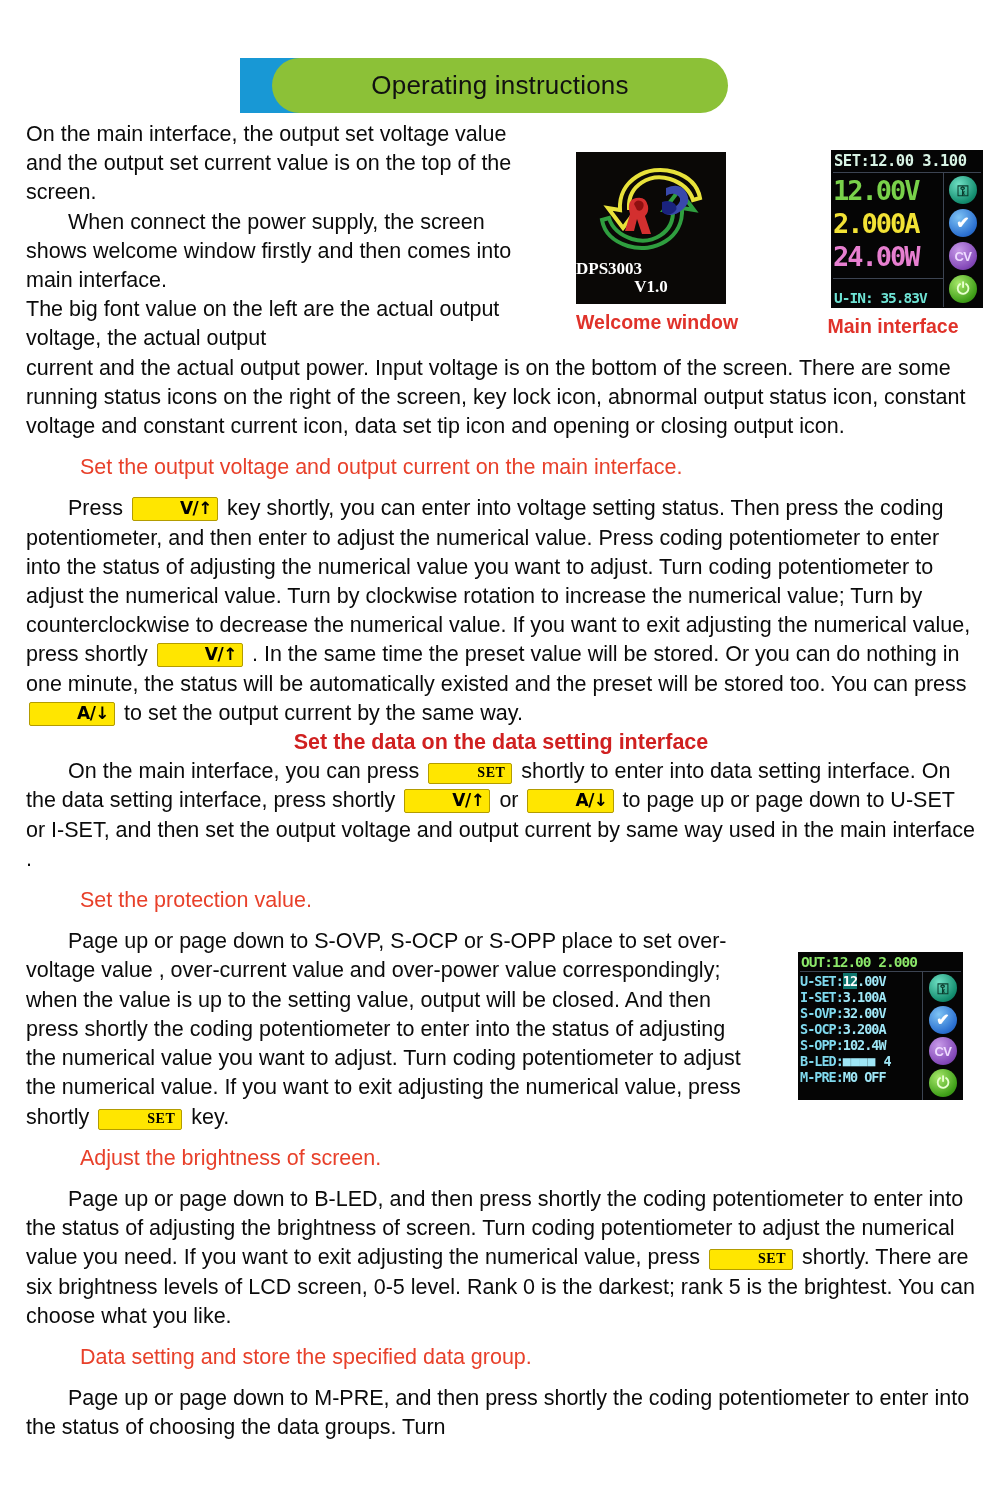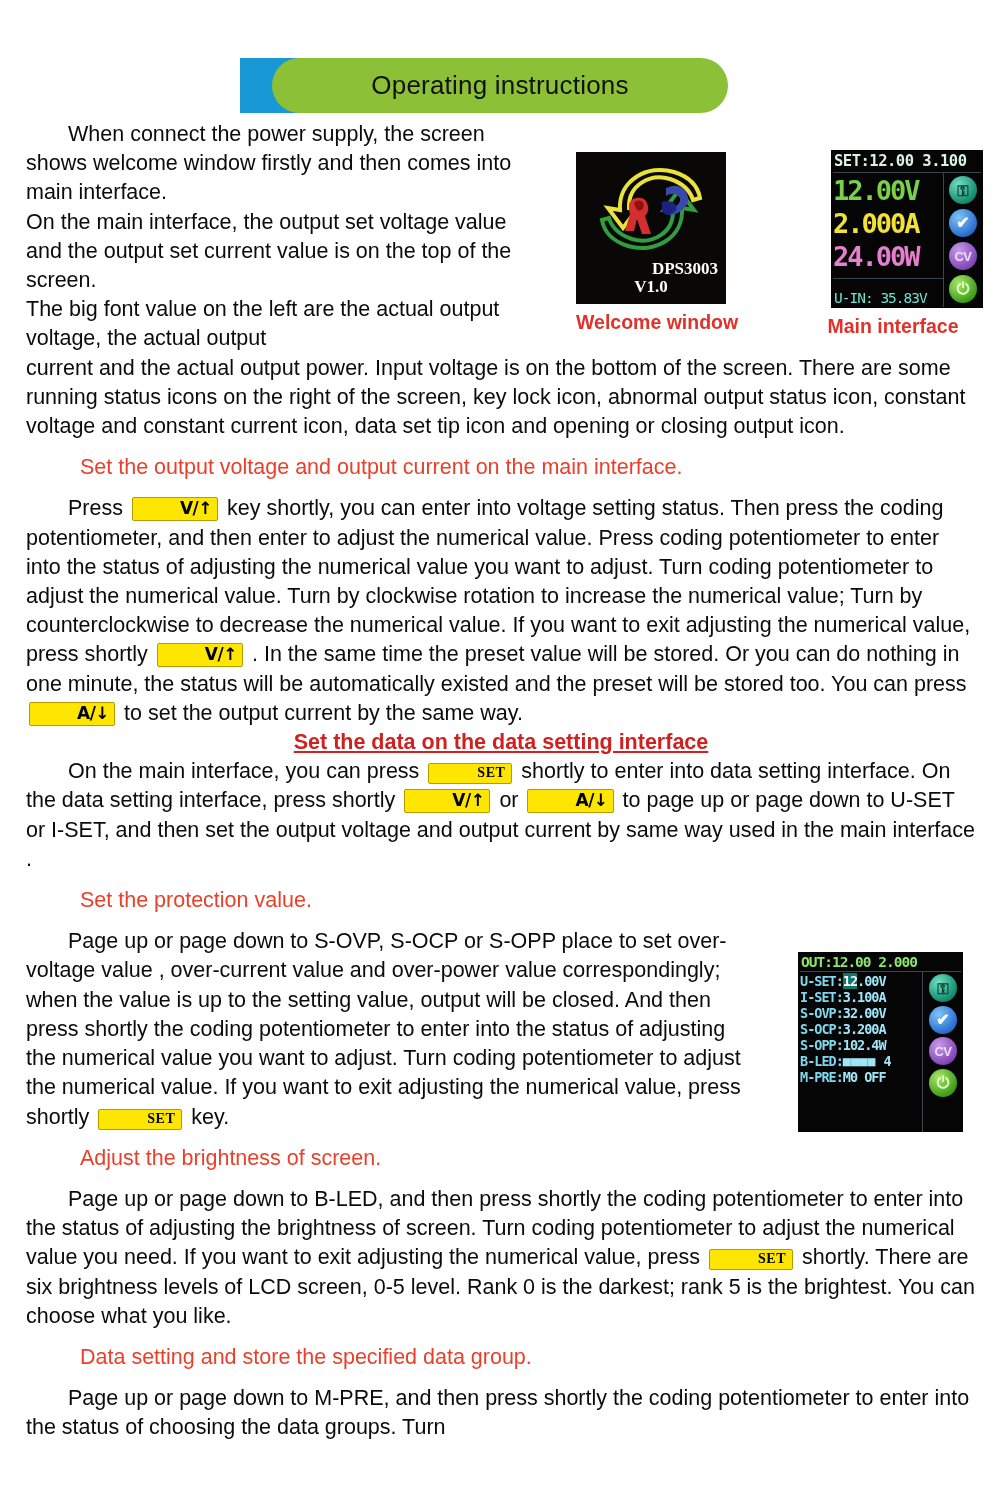--- a/index.html
+++ b/index.html
@@ -59,21 +59,20 @@
     margin: 12px;
     text-indent: 42px;
   }
   .red-head-b {
     font-size: 21.5px;
     line-height: 29.2px;
     color: #d02020;
     font-weight: bold;
     margin: 0;
     text-align: center;
-    text-decoration: underline;
   }
 
   
   .figfloat-1 {
     float: right;
     width: 418px;
     height: 215px;
     margin: 0 0 0 14px;
     shape-outside: inset(0);
   }
@@ -124,22 +123,22 @@
   
   #fig-welcome { left: 576px; top: 152px; }
   .welcome-screen {
     width: 150px; height: 152px;
     background: #0a0806;
     position: relative;
     overflow: hidden;
   }
   .welcome-screen .logo-svg { position: absolute; left: 14px; top: 6px; }
   .welcome-screen .model {
-    position: absolute; left: 0; right: 8px; bottom: 26px;
-    text-align: right;
+    position: absolute; left: 0; right: 0; bottom: 26px;
+    text-align: left;
     color: #ffffff;
     font-family: "Liberation Serif", serif;
     font-weight: bold;
     font-size: 17px;
     line-height: 18px;
   }
   .welcome-screen .ver {
     position: absolute; left: 0; right: 0; bottom: 8px;
     text-align: center;
     color: #ffffff;
@@ -189,39 +188,39 @@
   #lcd-main .v-amp  { color: #f2e235; }
   #lcd-main .v-watt { color: #e77fd0; }
   #lcd-main .sep2 {
     position: absolute; left: 2px; width: 110px; top: 128px;
     height: 1px; background: #3c4452;
   }
   #lcd-main .uin {
     position: absolute; left: 3px; bottom: 2px;
     color: #6ee3d4;
     font-size: 14.5px;
-    font-weight: normal;
+    font-weight: bold;
     letter-spacing: -1px;
     white-space: nowrap;
   }
   #lcd-main .vdiv {
     position: absolute; left: 112px; top: 23px; bottom: 1px;
     width: 1px; background: #3c4452;
   }
   #lcd-main .iconcol {
     position: absolute; right: 1px; top: 24px;
     width: 38px; height: 132px;
     display: flex; flex-direction: column;
     align-items: center; justify-content: space-between;
     padding: 2px 0 3px 0;
   }
 
   
   #fig-data { left: 798px; top: 952px; }
-  #lcd-data { width: 165px; height: 180px; }
+  #lcd-data { width: 165px; height: 148px; }
   #lcd-data .topbar { font-size: 14.5px; color: #8ce86a; top: 0px; letter-spacing: -1px; }
   #lcd-data .sep { top: 19px; }
   #lcd-data .rows {
     position: absolute; left: 2px; top: 21px;
     width: 122px;
   }
   #lcd-data .row {
     font-size: 13.5px;
     line-height: 16px;
     font-weight: bold;
@@ -370,22 +369,22 @@
         <span class="glyph-power">⏻</span>
       </div>
     </div>
   </div>
 </div>
 
 <div id="content">
 
   <div class="figfloat-1"></div>
 
+  <p class="para">On the main interface, the output set voltage value and the output set current value is on the top of the screen.</p>
   <p class="para indent">When connect the power supply, the screen shows welcome window firstly and then comes into main interface.</p>
-  <p class="para">On the main interface, the output set voltage value and the output set current value is on the top of the screen.</p>
   <p class="para">The big font value on the left are the actual output voltage, the actual output</p>
   <p class="para">current and the actual output power. Input voltage is on the bottom of the screen. There are some running status icons on the right of the screen, key lock icon, abnormal output status icon, constant voltage and constant current icon, data set tip icon and opening or closing output icon.</p>
 
   <p class="red-head">Set the output voltage and output current on the main interface.</p>
 
   <p class="para indent"><span>Press</span> <span class="key arrowkey">V/↑</span> <span>key shortly, you can enter into voltage setting status. Then press the coding potentiometer, and then enter to adjust the numerical value. Press coding potentiometer to enter into the status of adjusting the numerical value you want to adjust. Turn coding potentiometer to adjust the numerical value. Turn by clockwise rotation to increase the numerical value; Turn by counterclockwise to decrease the numerical value. If you want to exit adjusting the numerical value, press shortly</span> <span class="key arrowkey">V/↑</span> <span>. In the same time the preset value will be stored. Or you can do nothing in one minute, the status will be automatically existed and the preset will be stored too.  You can press</span> <span class="key arrowkey">A/↓</span> <span>to set the output current by the same way.</span></p>
 
   <p class="red-head-b">Set the data on the data setting interface</p>
 
   <p class="para indent"><span>On the main interface, you can press</span> <span class="key setkey">SET</span> <span>shortly to enter into data setting interface. On the data setting interface, press shortly</span> <span class="key arrowkey">V/↑</span> <span>or</span> <span class="key arrowkey">A/↓</span> <span>to page up or page down to U-SET or I-SET, and then set the output voltage and output current by same way used in the main interface .</span></p>

